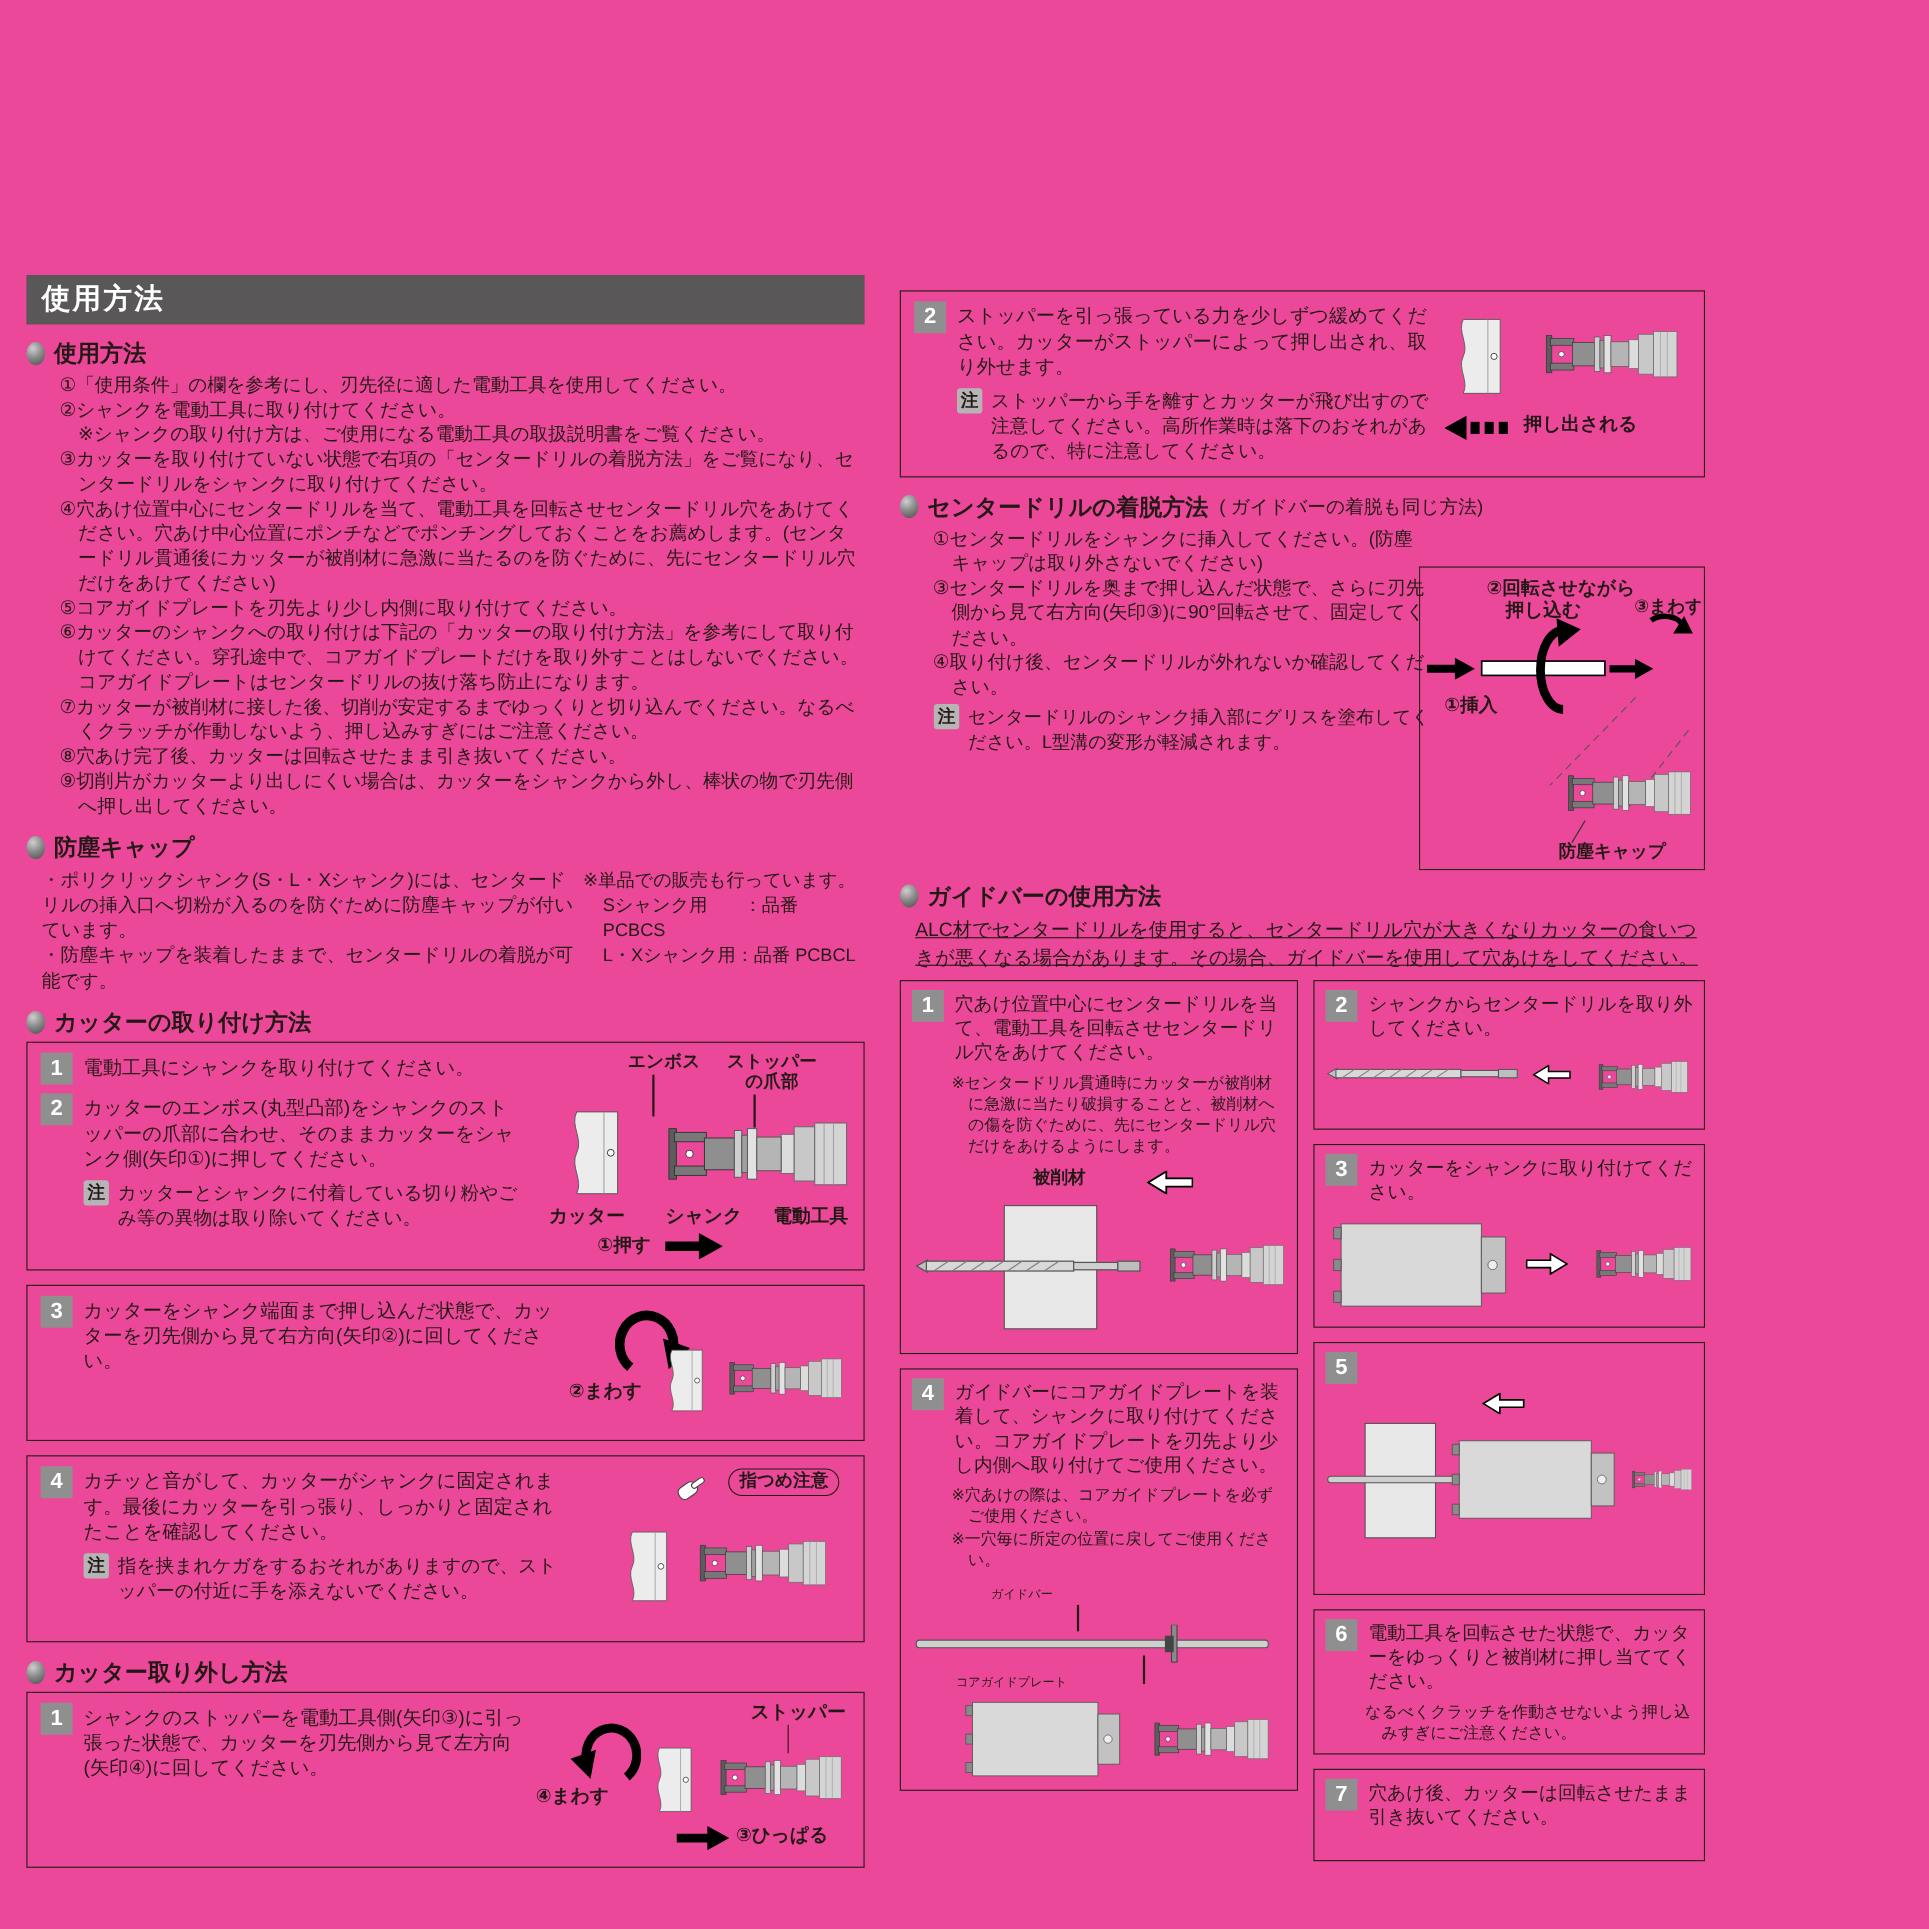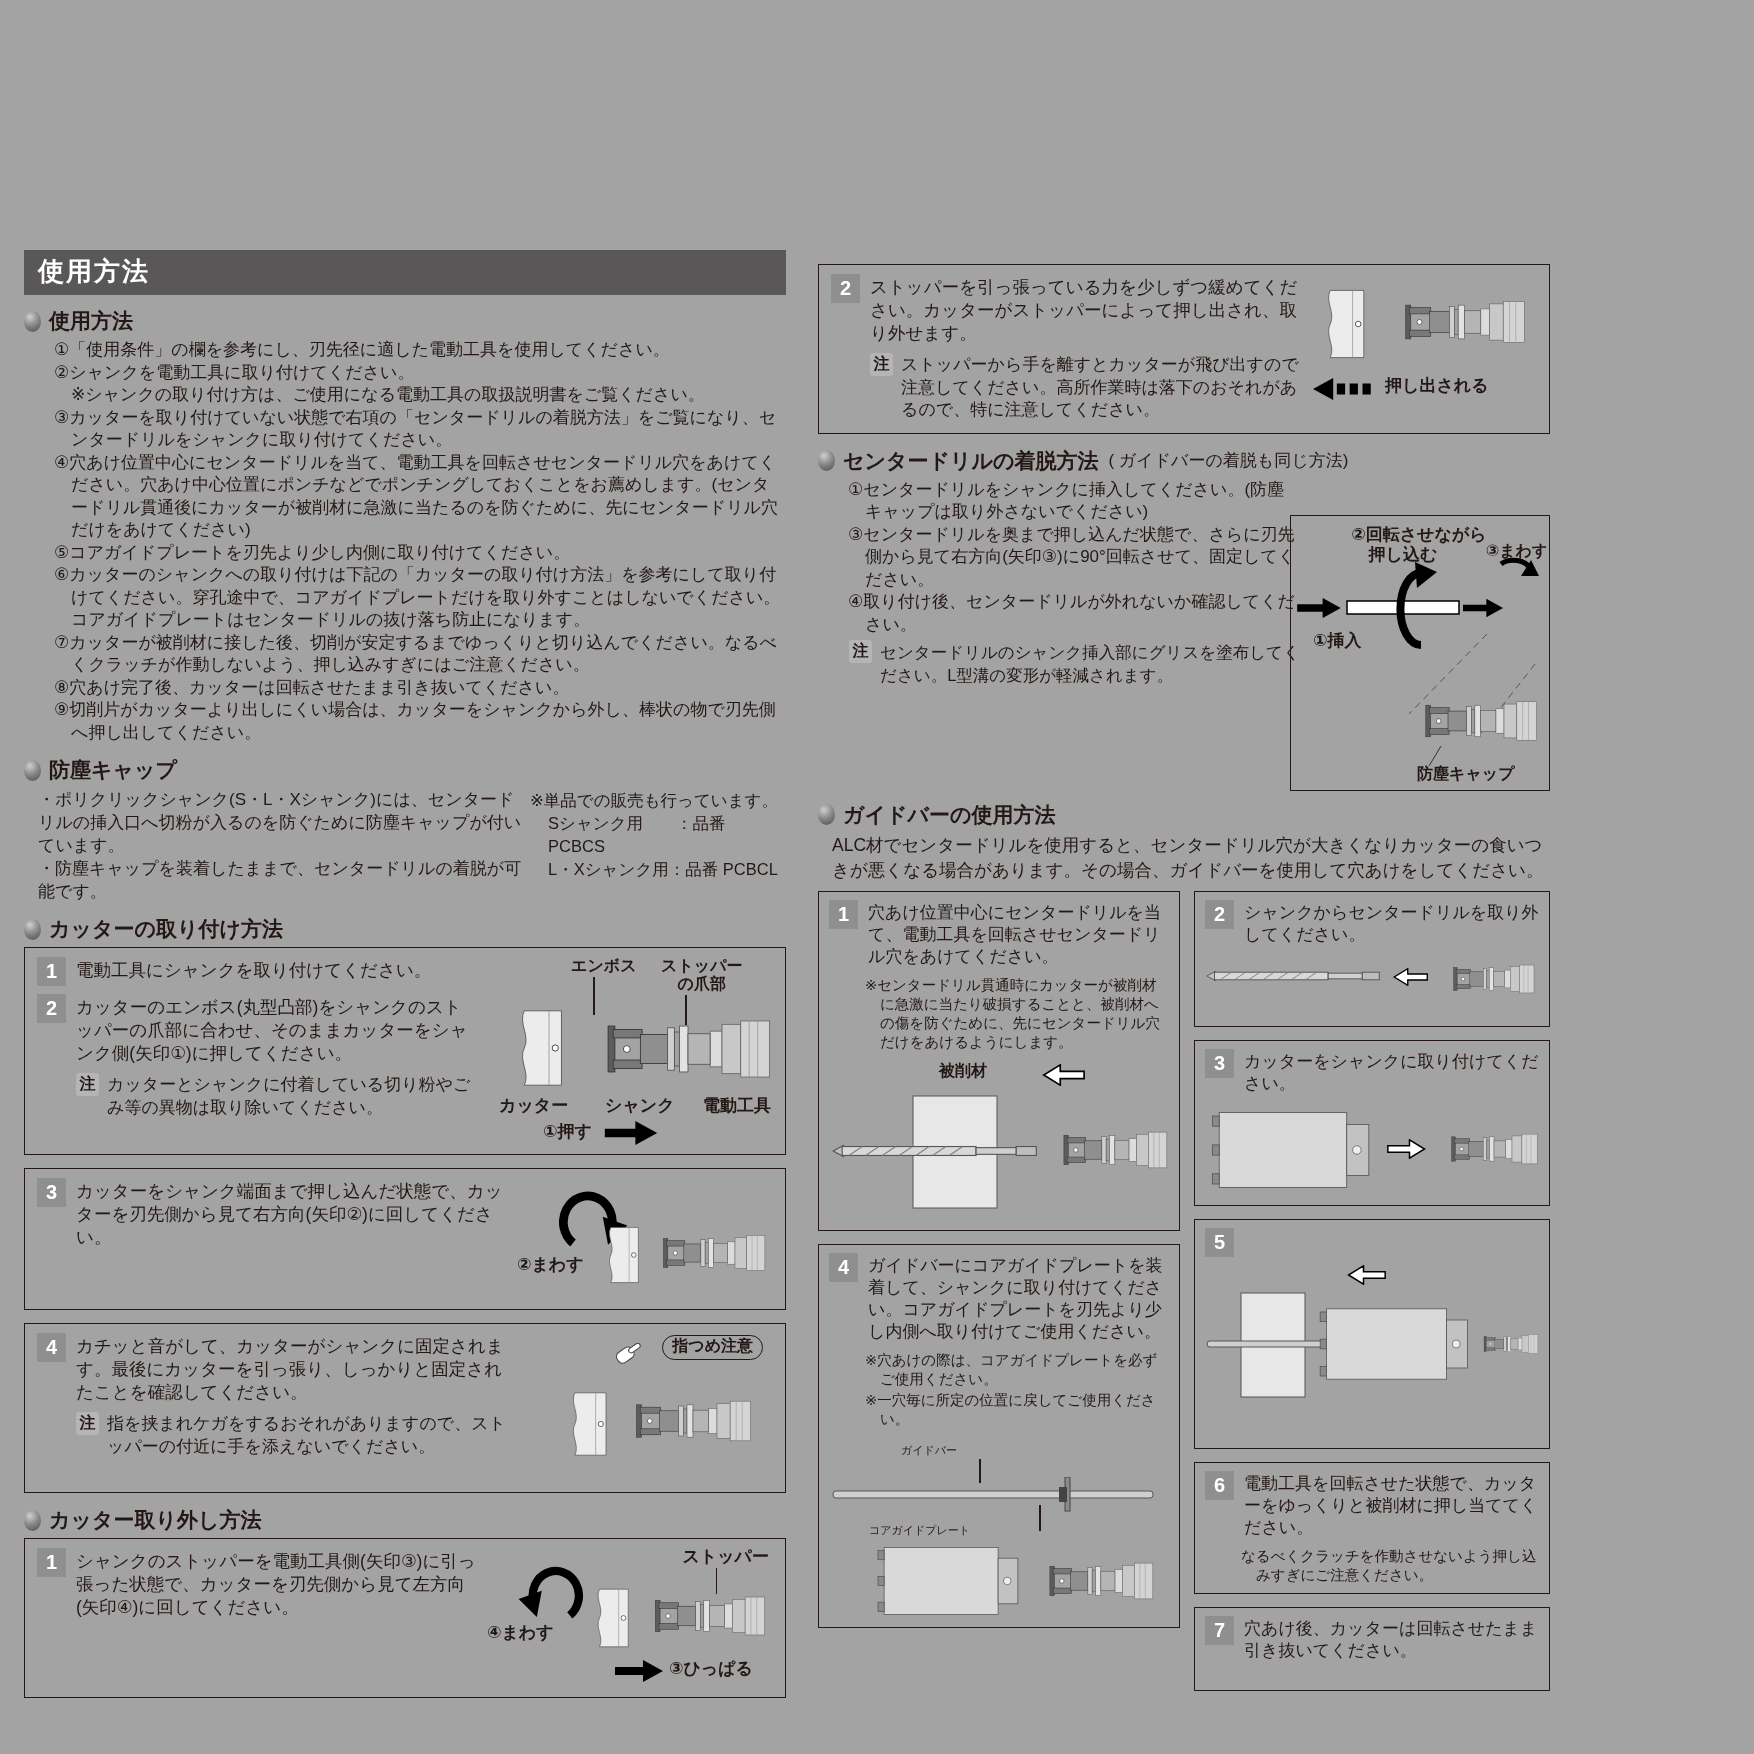--- a/index.html
+++ b/index.html
@@ -1,16 +1,16 @@
 <!DOCTYPE html>
 <html><head>
 <meta charset="utf-8">
 <style>
   html,body{margin:0;padding:0;background:#fff;}
-  .page{position:relative;width:1754px;height:1754px;background:#a3a3a3;overflow:hidden;
+  .page{position:relative;width:1754px;height:1754px;background:#ec4899;overflow:hidden;
         font-family:"Liberation Sans","DejaVu Sans",sans-serif;color:#231815;}
   .col-left{position:absolute;left:24px;top:250px;width:762px;}
   .col-right{position:absolute;left:818px;top:250px;width:732px;}
   .band{background:#595757;color:#fff;font-weight:bold;font-size:26px;padding:4px 14px 6px;letter-spacing:2px;}
   .sec{display:flex;align-items:center;gap:8px;margin:12px 0 4px;}
   .sec .ball{width:17px;height:21px;border-radius:50%;flex:0 0 auto;
              background:radial-gradient(circle at 35% 28%,#cfcfcf 0%,#8a8a8a 45%,#4a4a4a 100%);}
   .sec .st{font-weight:bold;font-size:21px;}
   .sec .sfx{font-size:17px;font-weight:normal;margin-left:2px;}
   .uitem{font-size:17px;line-height:22.5px;padding-left:33px;text-indent:-17px;}
@@ -40,21 +40,21 @@
   .cdwrap{position:relative;min-height:306px;}
   .cditems{width:468px;}
   .cdbox{position:absolute;right:0;top:36px;width:258px;height:274px;border:1.5px solid #231815;}
   .gbgrid{display:flex;gap:14px;margin-top:8px;}
   .gbcol{display:flex;flex-direction:column;gap:13px;}
   .gbcolA{width:362px;}
   .gbcolB{width:356px;}
   .gbox{border:1.5px solid #231815;padding:8px 10px;position:relative;}
   .gbox .stept{font-size:17px;line-height:22px;}
   .gbox .smallnote{margin-left:36px;}
-  .gb-intro{font-size:17.5px;line-height:25px;margin-left:14px;}
+  .gb-intro{font-size:17.5px;line-height:25px;margin-left:14px;text-decoration:underline;}
   .arrsvg{display:block;}
 </style>
 </head>
 <body>
 
 <svg width="0" height="0" style="position:absolute" aria-hidden="true">
   <defs>
     <symbol id="sym-assy" viewBox="0 0 240 90">
       <rect x="166" y="24" width="14" height="42" fill="#dcdcdc" stroke="#666"></rect>
       <rect x="180" y="16" width="22" height="58" fill="#c8c8c8" stroke="#666"></rect>

